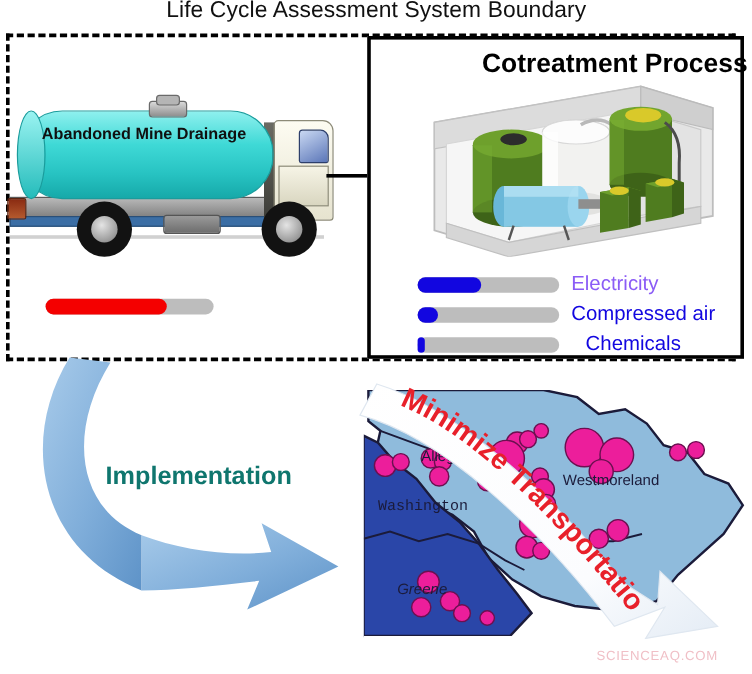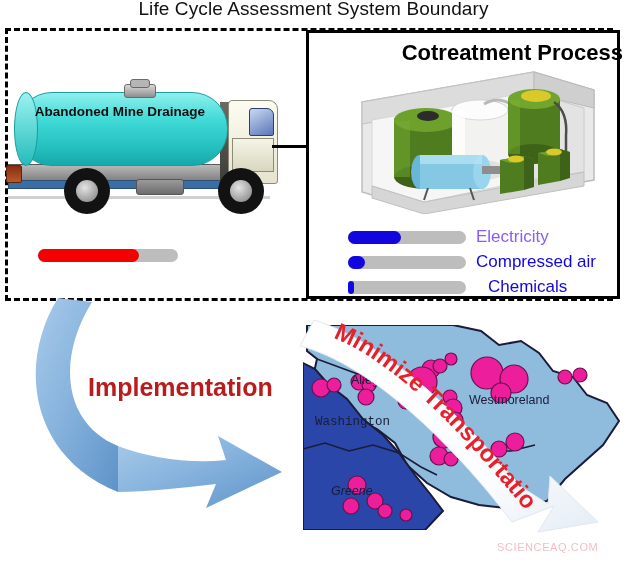--- a/index.html
+++ b/index.html
@@ -79,21 +79,21 @@
   .b1-track{left:348px;top:231px;width:118px;}
   .b2-track{left:348px;top:256px;width:118px;}
   .b3-track{left:348px;top:281px;width:118px;}
   .b-fill{background:#1206e0;}
   .b1-label{left:476px;top:227px;color:#8b5cf6;}
   .b2-label{left:476px;top:252px;color:#1206e0;}
   .b3-label{left:476px;top:277px;color:#1206e0;margin-left:12px;}
 
   
   .impl-arrow{position:absolute;left:30px;top:296px;width:270px;height:230px;}
-  .impl-label{position:absolute;left:88px;top:373px;font-size:25px;font-weight:bold;color:#b91c1c;}
+  .impl-label{position:absolute;left:88px;top:385px;font-size:21px;font-weight:bold;color:#0f766e;}
 
   
   .map{position:absolute;left:303px;top:325px;width:324px;height:209px;overflow:hidden;}
   .map svg{position:absolute;left:0;top:0;}
   .county-name{position:absolute;font-size:12.5px;color:#1b1b3a;white-space:nowrap;}
   .cn-alleg{left:48px;top:48px;}
   .cn-west{left:166px;top:68px;}
   .cn-wash{left:12px;top:90px;font-family:Liberation Mono, monospace;}
   .cn-green{left:28px;top:159px;font-style:italic;}
 

